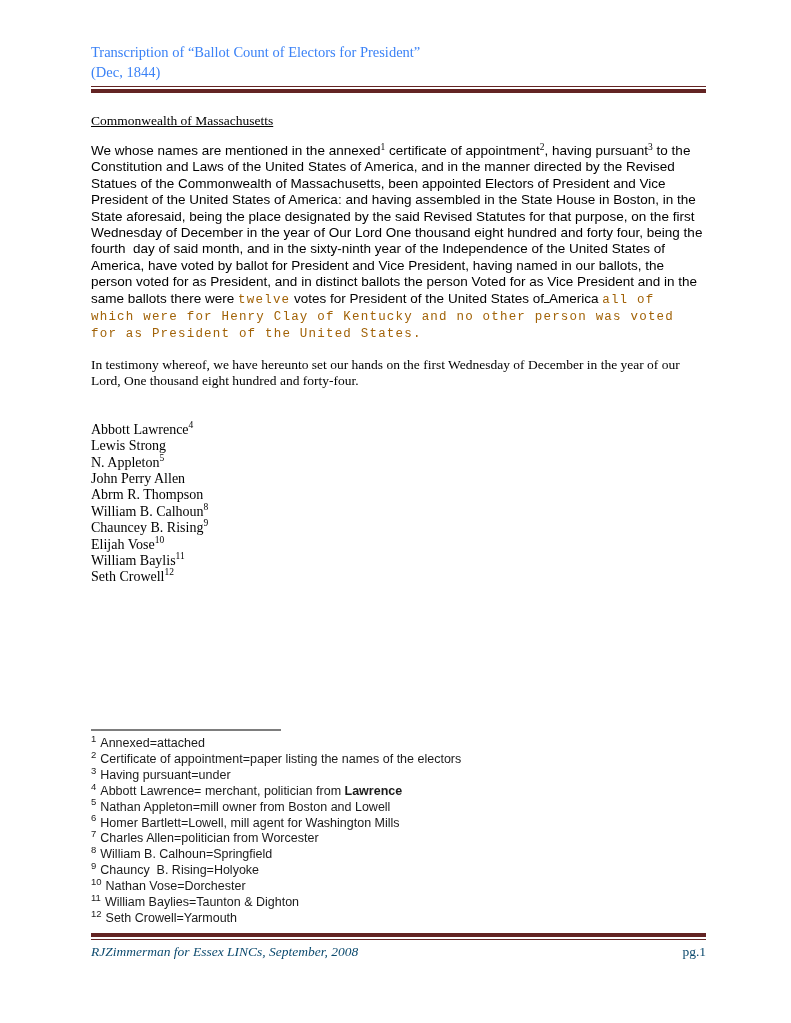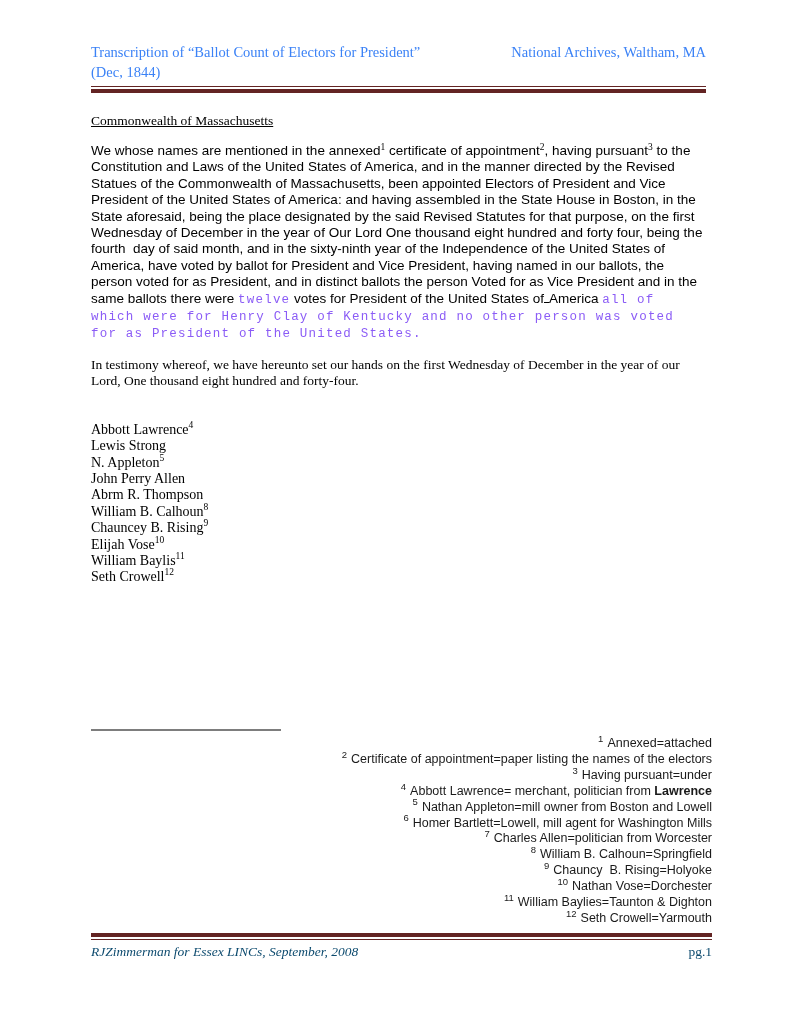--- a/index.html
+++ b/index.html
@@ -13,48 +13,47 @@
   .hdr{padding-top:42px;font-size:14.5px;line-height:20px;color:#3b82f6;}
   .hdr-row{display:flex;justify-content:space-between;}
   .hrule{height:7px;box-sizing:border-box;margin-top:4px;
          border-top:1.5px solid #632423;border-bottom:4px solid #632423;}
 
   
   .doc-heading{margin-top:20px;font-size:13.5px;text-decoration:underline;}
   .para{margin-top:14px;font-size:13.5px;line-height:16.4px;}
   .seg-serif{font-family:Liberation Sans, sans-serif;margin-top:8px;}
   .seg-mono{font-family:"Liberation Mono","DejaVu Sans Mono",monospace;
-            font-size:12.5px;letter-spacing:1.2px;color:#8b5cf6;}
+            font-size:12.5px;letter-spacing:1.2px;color:#a16207;}
   .seg-sup,.sig-sup,.fn-num{font-size:9.5px;vertical-align:super;line-height:0;}
   .seg-uspace{display:inline-block;width:5px;height:1px;border-bottom:1px solid #000;}
 
   .sigs{margin-top:32px;font-size:14px;line-height:16.4px;}
   .sig-line{white-space:nowrap;}
 
   
-  .bottom{position:absolute;left:91px;right:79px;top:729px;text-align:right;}
+  .bottom{position:absolute;left:91px;right:85px;top:729px;}
   .fn-sep{width:190px;border-top:2px solid #7d7d7d;margin-bottom:5px;}
   .fns{font-family:"Liberation Sans",sans-serif;font-size:12.5px;line-height:15.9px;color:#1a1a1a;}
   .fn-num{margin-right:4px;}
   .fn-bold{font-weight:bold;}
   .frule{margin-top:6px;height:7px;box-sizing:border-box;
          border-top:4px solid #632423;border-bottom:1.5px solid #632423;}
   .ftr{display:flex;justify-content:space-between;font-size:13.5px;padding-top:4px;color:#0c4a6e;}
   .ftr-credit{font-style:italic;}
 </style>
 </head>
 <body>
 
 <div class="page">
   <div class="content">
 
     <div class="hdr">
       <div class="hdr-row">
         <span>Transcription of “Ballot Count of Electors for President”</span>
-        <span>National Archives, Waltham, MA</span>
       </div>
       <div>(Dec, 1844)</div>
     </div>
     <div class="hrule"></div>
 
     <div class="doc-heading">Commonwealth of Massachusetts</div>
 
     <div class="para" id="para1"><span class="seg-serif">We whose names are mentioned in the annexed</span><span class="seg-sup">1</span><span class="seg-serif"> certificate of appointment</span><span class="seg-sup">2</span><span class="seg-serif">, having pursuant</span><span class="seg-sup">3</span><span class="seg-serif"> to the Constitution and Laws of the United States of America, and in the manner directed by the Revised Statues of the Commonwealth of Massachusetts, been appointed Electors of President and Vice President of the United States of America: and having assembled in the State House in Boston, in the State aforesaid, being the place designated by the said Revised Statutes for that purpose, on the first Wednesday of December in the year of Our Lord One thousand eight hundred and forty four, being the fourth&nbsp; day of said month, and in the sixty-ninth year of the Independence of the United States of America, have voted by ballot for President and Vice President, having named in our ballots, the person voted for as President, and in distinct ballots the person Voted for as Vice President and in the same ballots there were </span><span class="seg-mono">twelve</span><span class="seg-serif"> votes for President of the United States of</span><span class="seg-uspace"></span><span class="seg-serif">America </span><span class="seg-mono">all of which were for Henry Clay of Kentucky and no other person was voted for as President of the United States.</span></div>
 
     <div class="para">In testimony whereof, we have hereunto set our hands on the first Wednesday of December in the year of our Lord, One thousand eight hundred and forty-four.</div>

